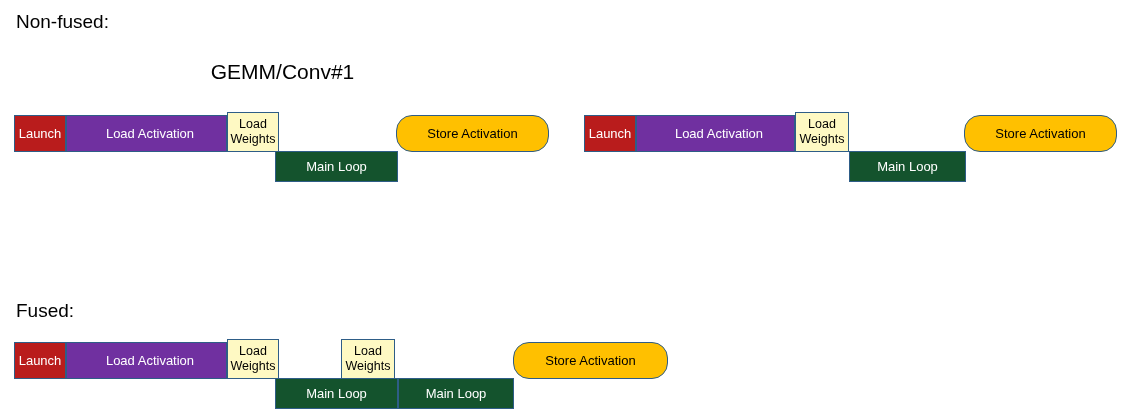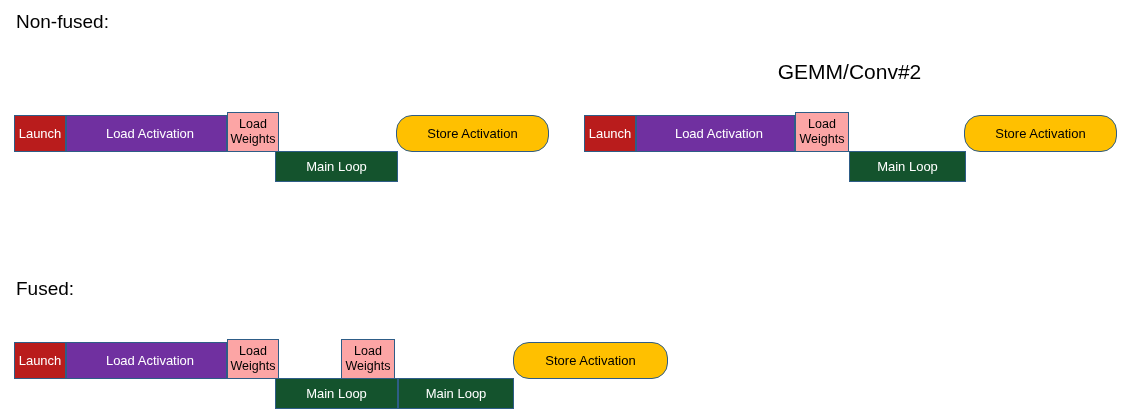--- a/index.html
+++ b/index.html
@@ -57,21 +57,21 @@
   .block.launch {
     background: #b91c1c;
     color: #ffffff;
   }
   .block.load-activation {
     background: #7030a0;
     color: #ffffff;
     padding-left: 8px;
   }
   .block.load-weights {
-    background: #fca5a5;
+    background: #fef9c3;
     color: #000000;
     font-size: 12.5px;
     line-height: 15px;
   }
   .block.main-loop {
     background: #14532d;
     color: #ffffff;
   }
   .block.store-activation {
     background: #ffc000;
@@ -79,22 +79,22 @@
     border-radius: 16px;
   }
 </style>
 </head>
 <body style="background: rgb(255, 255, 255);">
 
 <div id="canvas">
 
   <div class="section-label" id="lbl-nonfused" style="left: 16px; top: 12px;">Non-fused:</div>
 
+  <div class="group-title" id="title-g1" style="left: 200px; top: 61px; width: 165px;">GEMM/Conv#1</div>
 
-  <div class="group-title" id="title-g2" style="left: 767px; top: 61px; width: 165px;">GEMM/Conv#2</div>
 
   <div class="block launch" id="blk-nf1_launch" style="left: 14px; top: 115px; width: 52px; height: 37px;">Launch</div>
 
   <div class="block load-activation" id="blk-nf1_load_activation" style="left: 66px; top: 115px; width: 161px; height: 37px;">Load Activation</div>
 
   <div class="block load-weights" id="blk-nf1_load_weights" style="left: 227px; top: 112px; width: 52px; height: 40px;">Load
 Weights</div>
 
   <div class="block main-loop" id="blk-nf1_main_loop" style="left: 275px; top: 151px; width: 123px; height: 31px;">Main Loop</div>
 
@@ -104,21 +104,21 @@
 
   <div class="block load-activation" id="blk-nf2_load_activation" style="left: 636px; top: 115px; width: 159px; height: 37px;">Load Activation</div>
 
   <div class="block load-weights" id="blk-nf2_load_weights" style="left: 795px; top: 112px; width: 54px; height: 40px;">Load
 Weights</div>
 
   <div class="block main-loop" id="blk-nf2_main_loop" style="left: 849px; top: 151px; width: 117px; height: 31px;">Main Loop</div>
 
   <div class="block store-activation" id="blk-nf2_store_activation" style="left: 964px; top: 115px; width: 153px; height: 37px;">Store Activation</div>
 
-  <div class="section-label" id="lbl-fused" style="left: 16px; top: 279px;">Fused:</div>
+  <div class="section-label" id="lbl-fused" style="left: 16px; top: 301px;">Fused:</div>
 
   <div class="block launch" id="blk-fu_launch" style="left: 14px; top: 342px; width: 52px; height: 37px;">Launch</div>
 
   <div class="block load-activation" id="blk-fu_load_activation" style="left: 66px; top: 342px; width: 161px; height: 37px;">Load Activation</div>
 
   <div class="block load-weights" id="blk-fu_load_weights_1" style="left: 227px; top: 339px; width: 52px; height: 40px;">Load
 Weights</div>
 
   <div class="block load-weights" id="blk-fu_load_weights_2" style="left: 341px; top: 339px; width: 54px; height: 40px;">Load
 Weights</div>

